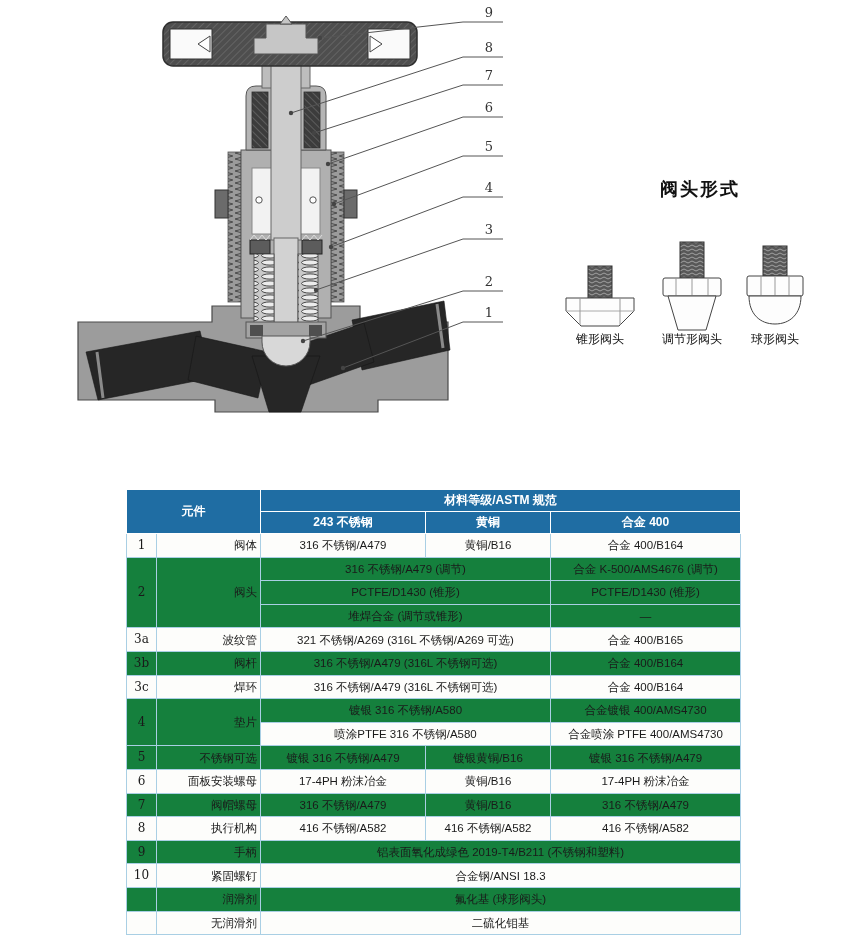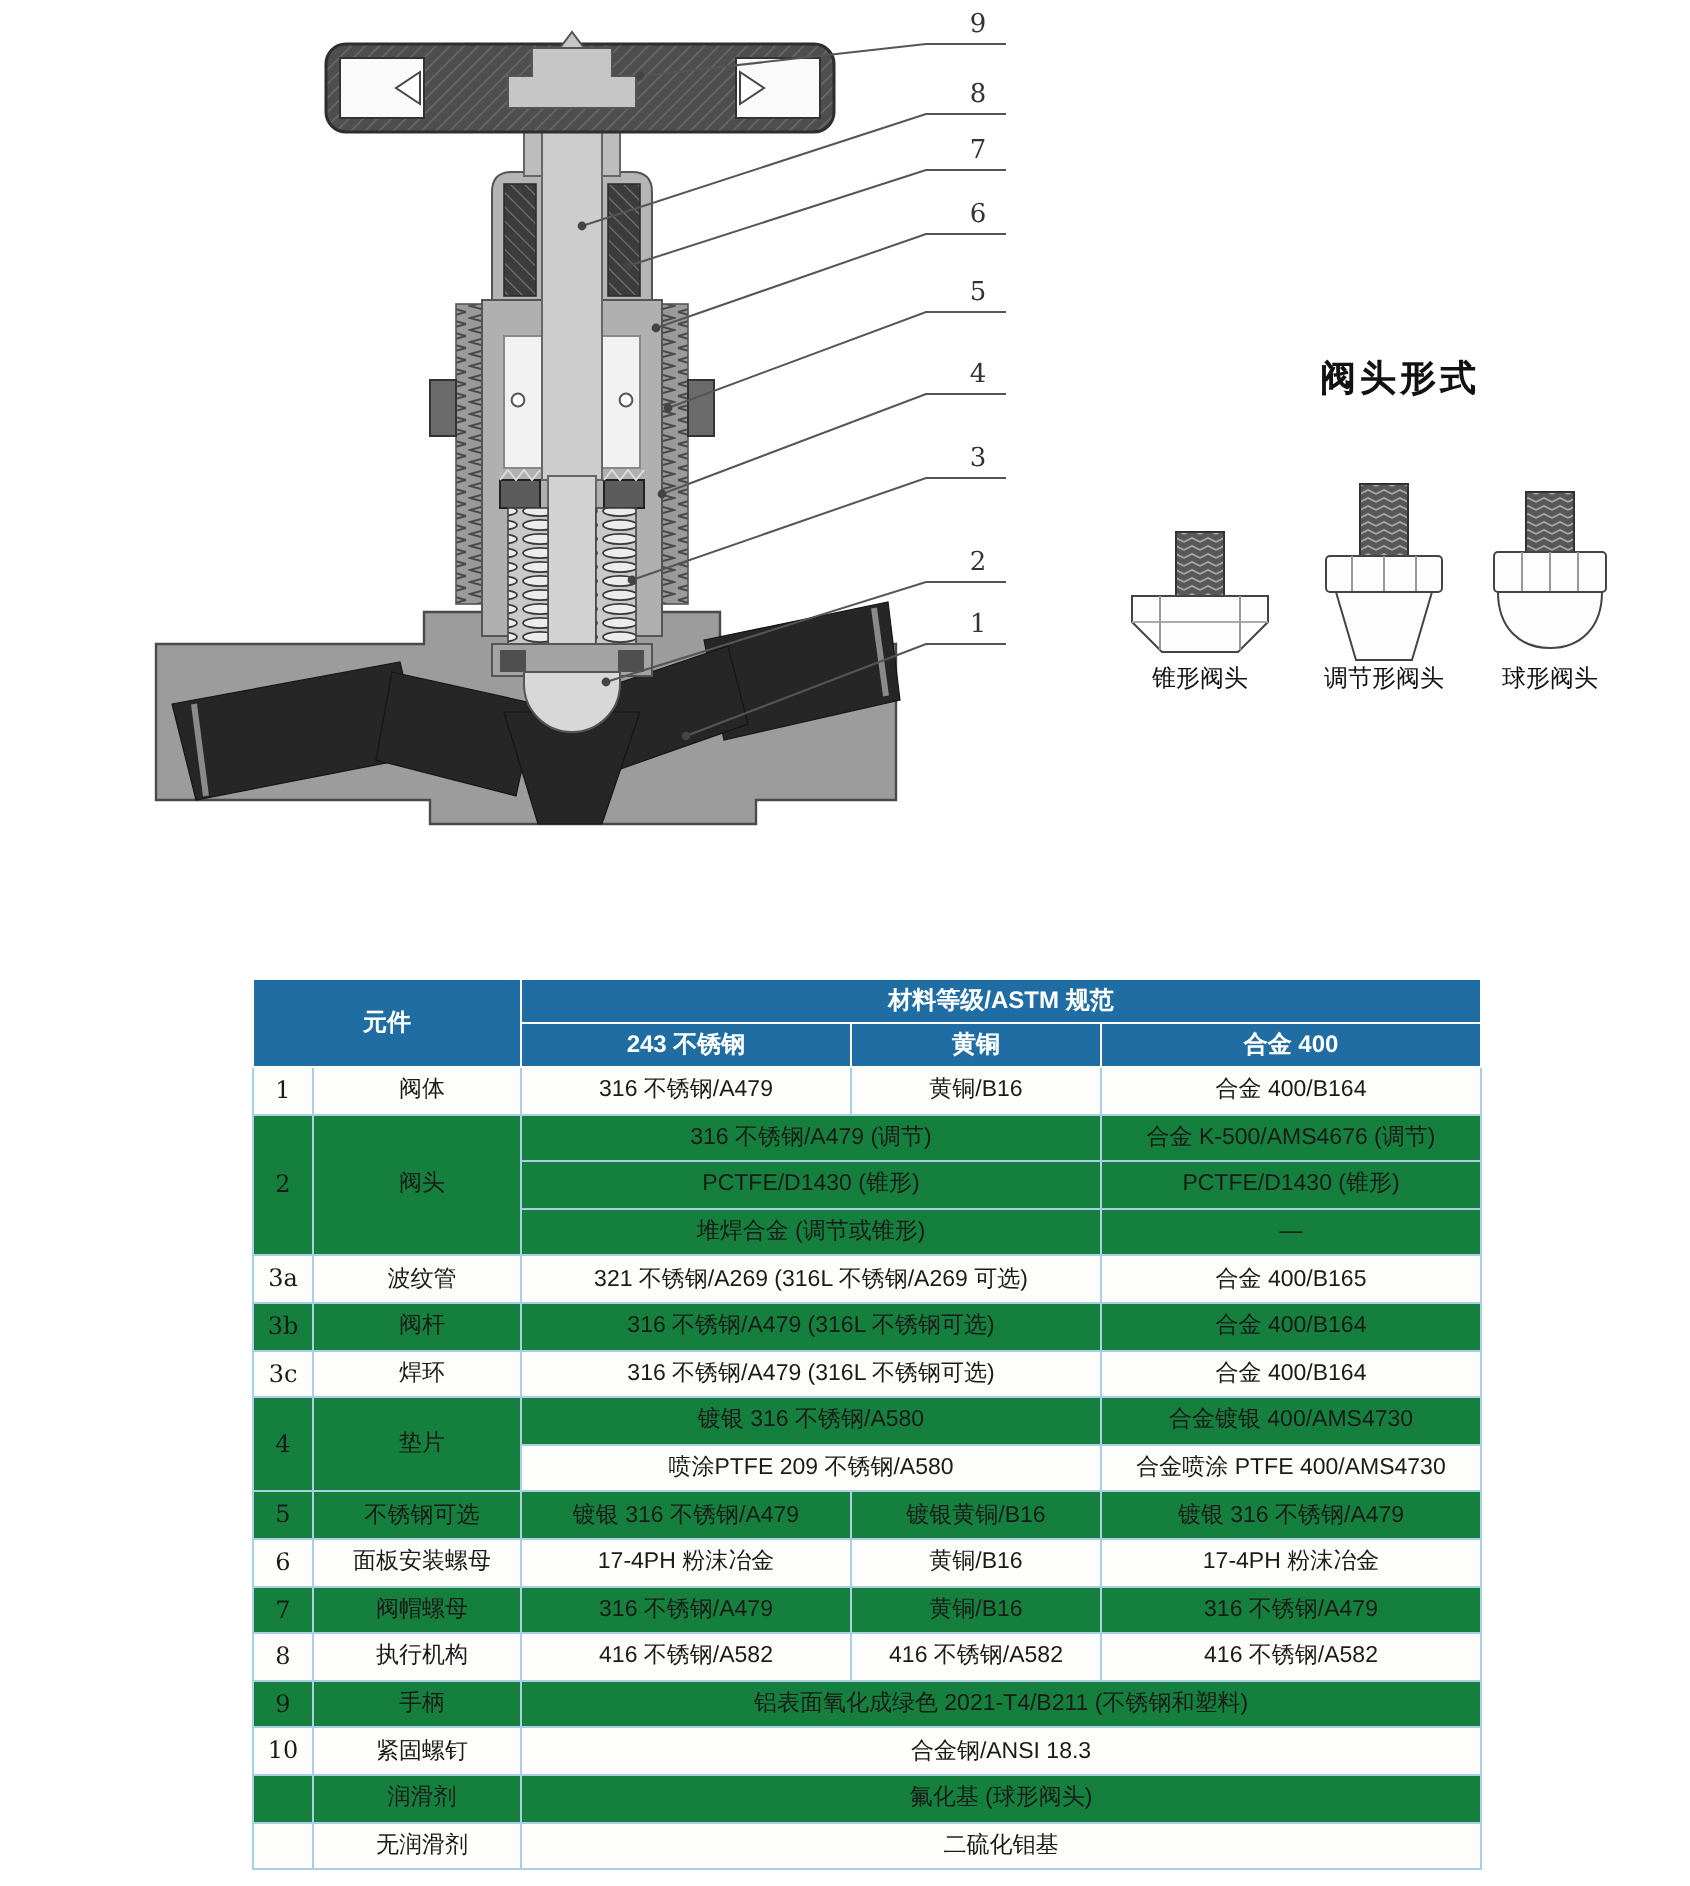--- a/index.html
+++ b/index.html
@@ -12,21 +12,21 @@
             letter-spacing:2px;color:#111;}
   .hf-label{position:absolute;top:331px;transform:translateX(-50%);font-size:12px;color:#111;}
   .mt-wrap{position:absolute;left:78px;top:489px;width:614px;}
   table.mt{border-collapse:collapse;table-layout:fixed;width:614px;font-size:11.5px;margin-left:48px;}
   .mt col.c-no{width:30px}.mt col.c-name{width:104px}.mt col.c-316{width:165px}
   .mt col.c-brass{width:125px}.mt col.c-alloy{width:190px}
   .mt th{background:#1f6da3;color:#ffffff;font-weight:bold;font-size:12px;
          border:1px solid #ffffff;height:21px;padding:0 2px;}
   .mt td{border:1px solid #a9cfe4;height:22.6px;padding:0 3px;text-align:center;
          vertical-align:middle;line-height:1.05;}
-  .mt td.name{text-align:center;padding-left:8px;}
+  .mt td.name{text-align:right;padding-left:8px;}
   .mt tr.w td{background:#fdfdfb;}
   .mt tr.b td{background:#15803d;}
   .mt td.no{font-family:"DejaVu Serif",serif;font-size:12px;}
   .footer-note{position:absolute;left:62px;top:920px;font-size:11.5px;color:#222;}
 </style>
 </head>
 <body>
 
 <div class="page">
 
@@ -241,21 +241,21 @@
           <td colspan="2">316 不锈钢/A479 (316L 不锈钢可选)</td>
           <td>合金 400/B164</td>
         </tr>
         <tr class="b">
           <td class="no" rowspan="2">4</td>
           <td class="name" rowspan="2">垫片</td>
           <td colspan="2">镀银 316 不锈钢/A580</td>
           <td>合金镀银 400/AMS4730</td>
         </tr>
         <tr class="w">
-          <td colspan="2">喷涂PTFE 209 不锈钢/A580</td>
+          <td colspan="2">喷涂PTFE 316 不锈钢/A580</td>
           <td>合金喷涂 PTFE 400/AMS4730</td>
         </tr>
         <tr class="b">
           <td class="no">5</td>
           <td class="name">不锈钢可选</td>
           <td>镀银 316 不锈钢/A479</td>
           <td>镀银黄铜/B16</td>
           <td>镀银 316 不锈钢/A479</td>
         </tr>
         <tr class="w">
@@ -275,21 +275,21 @@
         <tr class="w">
           <td class="no">8</td>
           <td class="name">执行机构</td>
           <td>416 不锈钢/A582</td>
           <td>416 不锈钢/A582</td>
           <td>416 不锈钢/A582</td>
         </tr>
         <tr class="b">
           <td class="no">9</td>
           <td class="name">手柄</td>
-          <td colspan="3">铝表面氧化成绿色 2021-T4/B211 (不锈钢和塑料)</td>
+          <td colspan="3">铝表面氧化成绿色 2019-T4/B211 (不锈钢和塑料)</td>
         </tr>
         <tr class="w">
           <td class="no">10</td>
           <td class="name">紧固螺钉</td>
           <td colspan="3">合金钢/ANSI 18.3</td>
         </tr>
         <tr class="b">
           <td class="no"></td>
           <td class="name">润滑剂</td>
           <td colspan="3">氟化基 (球形阀头)</td>

